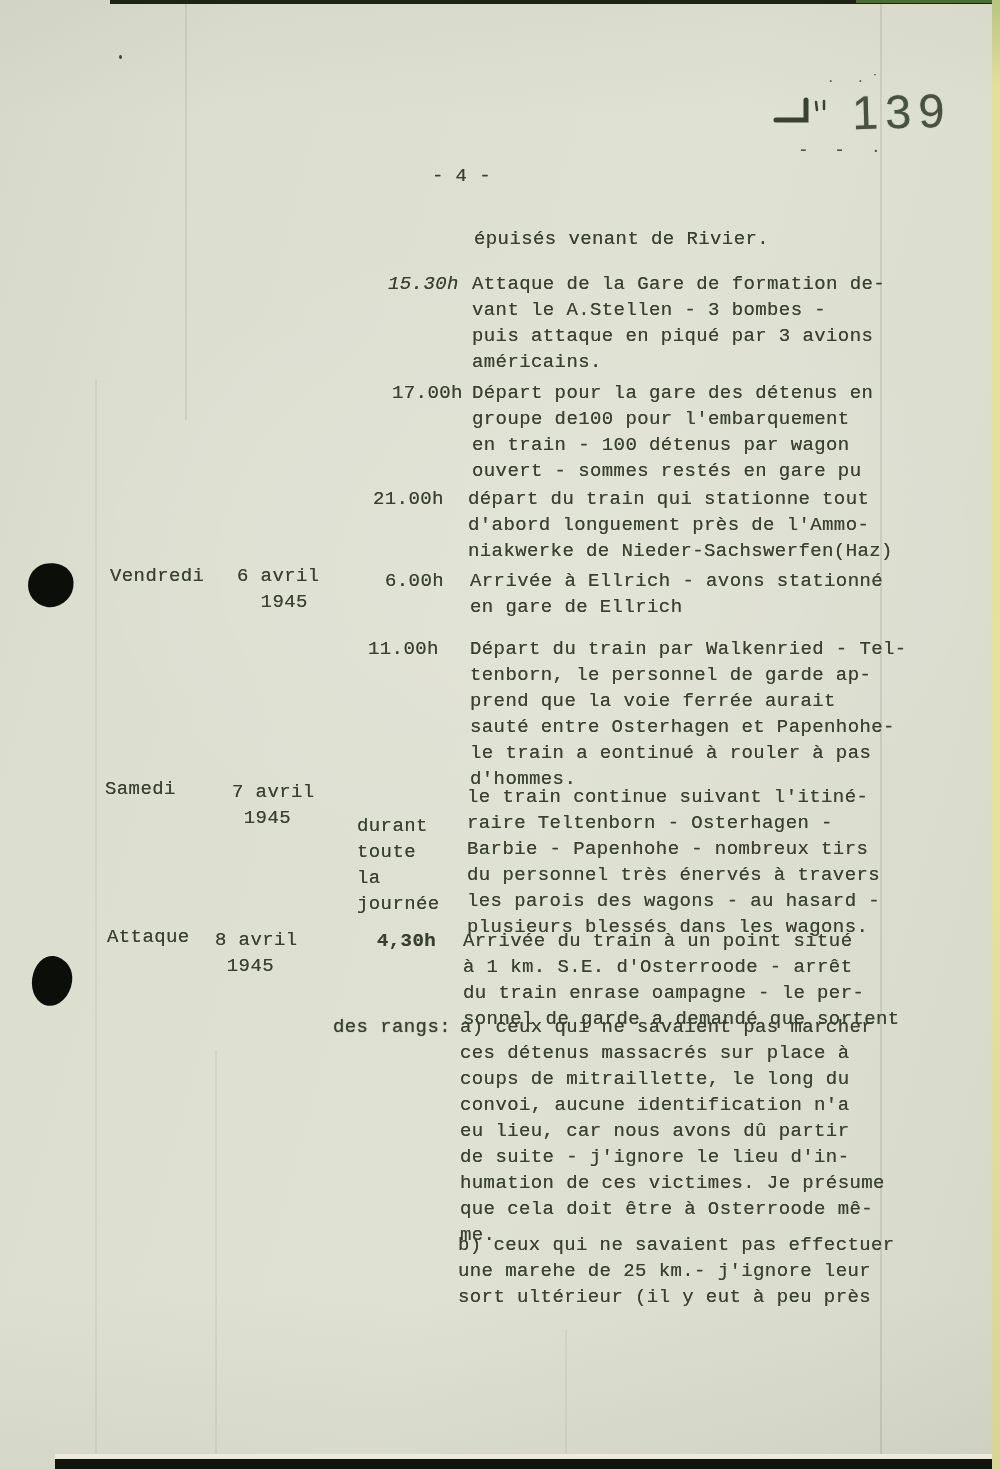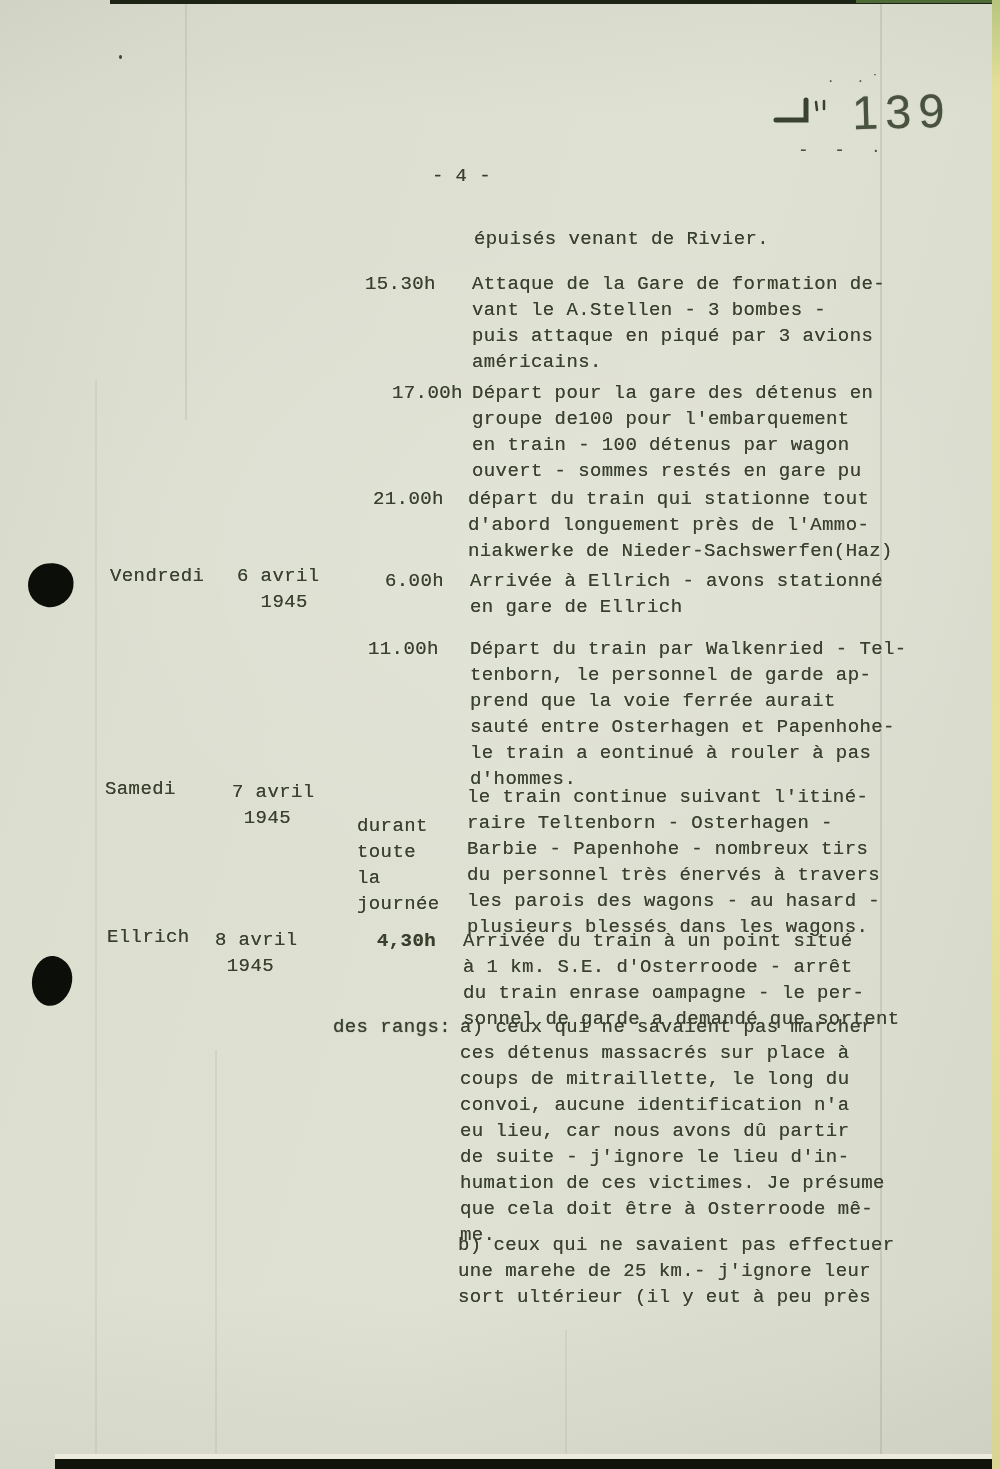--- a/index.html
+++ b/index.html
@@ -59,21 +59,21 @@
   <path d="M44 14 L45 22 M52 13 L52 21" fill="none" stroke="#39412f" stroke-width="2.5" stroke-linecap="round"></path>
 </svg>
 <div class="stamp-small" style="left:828px;top:72px;font-size:16px;letter-spacing:10px;">·  ·˙</div>
 <div class="stamp" style="left:852px;top:84px;">139</div>
 <div class="stamp-small" style="left:800px;top:138px;font-size:20px;letter-spacing:12px;">-  -  ·</div>
 
 <div class="tw" style="left:432px;top:163px;">- 4 -</div>
 
 <div class="tw" style="left:474px;top:226px;">épuisés venant de Rivier.</div>
 
-<div class="tw" style="left:365px;top:271px;">15.30h</div>
+<div class="tw" style="left:388px;top:271px;font-style:italic;">15.30h</div>
 <div class="tw" style="left:472px;top:271px;">Attaque de la Gare de formation de-
 vant le A.Stellen - 3 bombes -
 puis attaque en piqué par 3 avions
 américains.</div>
 
 <div class="tw" style="left:373px;top:380px;margin-left:19px;">17.00h</div>
 <div class="tw" style="left:472px;top:380px;">Départ pour la gare des détenus en
 groupe de100 pour l'embarquement
 en train - 100 détenus par wagon
 ouvert - sommes restés en gare pu</div>
@@ -105,21 +105,21 @@
 toute
 la
 journée</div>
 <div class="tw" style="left:467px;top:784px;">le train continue suivant l'itiné-
 raire Teltenborn - Osterhagen -
 Barbie - Papenhohe - nombreux tirs
 du personnel très énervés à travers
 les parois des wagons - au hasard -
 plusieurs blessés dans les wagons.</div>
 
-<div class="tw" style="left:107px;top:924px;">Ellrich</div>
+<div class="tw" style="left:107px;top:924px;">Attaque</div>
 <div class="tw" style="left:215px;top:927px;">8 avril
  1945</div>
 <div class="tw" style="left:377px;top:928px;font-weight:bold;">4,30h</div>
 <div class="tw" style="left:463px;top:928px;">Arrivée du train à un point situé
 à 1 km. S.E. d'Osterroode - arrêt
 du train enrase oampagne - le per-
 sonnel de garde a demandé que sortent</div>
 
 <div class="tw" style="left:333px;top:1014px;text-shadow:0 0 1px rgba(52,60,42,0.9);">des rangs:</div>
 <div class="tw" style="left:460px;top:1014px;">a) ceux qui ne savaient pas marcher

